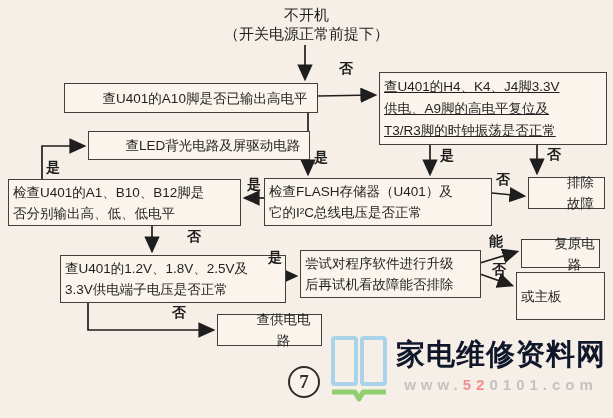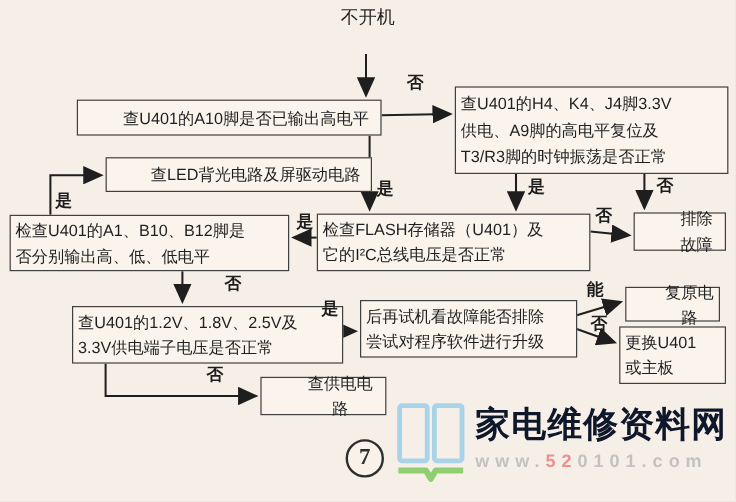--- a/index.html
+++ b/index.html
@@ -13,34 +13,34 @@
            font-size:15px; line-height:19px; color:#1f1f1f; }
   .box {
     position:absolute; box-sizing:border-box;
     border:1.6px solid #3f3f3f; background:#faf4ed;
     display:flex; flex-direction:column; justify-content:center;
     font-size:13.5px; line-height:21px; color:#1f1f1f;
     padding:1px 4px;
   }
   .box.center { align-items:center; text-align:center;padding-left:32px; }
   .box.left   { align-items:flex-start; text-align:left; }
-  .box.l3 { line-height:22px; }
+  .box.l3 { line-height:22px;text-decoration:underline; }
   .lbl { position:absolute; font-size:14px; font-weight:bold; color:#1d1d1d;
          background:transparent; line-height:15px; }
   svg.wires { position:absolute; left:0; top:0; width:613px; height:418px; }
   .pagenum {
     position:absolute; left:288px; top:366px; width:28px; height:28px;
     border:2px solid #2e2e2e; border-radius:50%;
     display:flex; align-items:center; justify-content:center;
     font-family:"Liberation Serif", serif; font-size:19px; font-weight:bold; color:#2e2e2e;
     background:#f8f2ea;
   }
   .watermark { position:absolute; left:330px; top:334px; display:flex; gap:8px; align-items:flex-start; }
   .wm-name { font-size:29px; font-weight:bold; letter-spacing:1px; color:#0f172a; line-height:40px; white-space:nowrap; }
-  .wm-url  { font-size:15px; font-weight:bold; letter-spacing:5px; color:#c2c2c2; margin-top:2px; white-space:nowrap; }
+  .wm-url  { font-size:15px; font-weight:bold; letter-spacing:5px; color:#c2c2c2; margin-top:2px; white-space:nowrap;text-align:center; }
   .wm-url .hl { color:#ef9090; }
 </style>
 </head>
 <body>
 
 <div class="canvas">
 
   <svg class="wires" xmlns="http://www.w3.org/2000/svg" viewBox="0 0 613 418">
     <defs>
       <marker id="ah" markerWidth="10" markerHeight="9" refX="8" refY="4.5" orient="auto">
@@ -59,20 +59,21 @@
       <line x1="152" y1="226" x2="152" y2="250" marker-end="url(#ah)"></line>
       <line x1="286" y1="276" x2="295" y2="276" marker-end="url(#ah)"></line>
       <polyline points="88,303 88,330 212,330" marker-end="url(#ah)"></polyline>
       <line x1="480" y1="263" x2="516" y2="252" marker-end="url(#ah)"></line>
       <line x1="480" y1="274" x2="511" y2="285" marker-end="url(#ah)"></line>
     </g>
   </svg>
 
   <div class="title">
     <div>不开机</div>
+    <div>（开关电源正常前提下）</div>
   </div>
 
   <div class="box center" style="left:64px;top:83px;width:254px;height:30px">
     <div>查U401的A10脚是否已输出高电平</div>
   </div>
 
   <div class="box left l3" style="left:379px;top:72px;width:228px;height:73px">
     <div>查U401的H4、K4、J4脚3.3V</div>
     <div>供电、A9脚的高电平复位及</div>
     <div>T3/R3脚的时钟振荡是否正常</div>
@@ -95,34 +96,33 @@
   <div class="box center" style="left:528px;top:177px;width:77px;height:32px">
     <div>排除故障</div>
   </div>
 
   <div class="box left" style="left:60px;top:255px;width:226px;height:48px">
     <div>查U401的1.2V、1.8V、2.5V及</div>
     <div>3.3V供电端子电压是否正常</div>
   </div>
 
   <div class="box left" style="left:300px;top:250px;width:181px;height:48px">
+    <div>尝试对程序软件进行升级</div>
     <div>后再试机看故障能否排除</div>
-    <div>尝试对程序软件进行升级</div>
   </div>
 
   <div class="box center" style="left:521px;top:239px;width:79px;height:29px">
     <div>复原电路</div>
   </div>
 
   <div class="box center" style="left:217px;top:314px;width:105px;height:32px">
     <div>查供电电路</div>
   </div>
 
   <div class="box left" style="left:516px;top:272px;width:89px;height:48px">
-    <div>更换U401</div>
     <div>或主板</div>
   </div>
 
   <span class="lbl" style="left:339px;top:61px">否</span>
   <span class="lbl" style="left:314px;top:150px">是</span>
   <span class="lbl" style="left:440px;top:148px">是</span>
   <span class="lbl" style="left:547px;top:147px">否</span>
   <span class="lbl" style="left:496px;top:172px">否</span>
   <span class="lbl" style="left:247px;top:177px">是</span>
   <span class="lbl" style="left:46px;top:160px">是</span>

